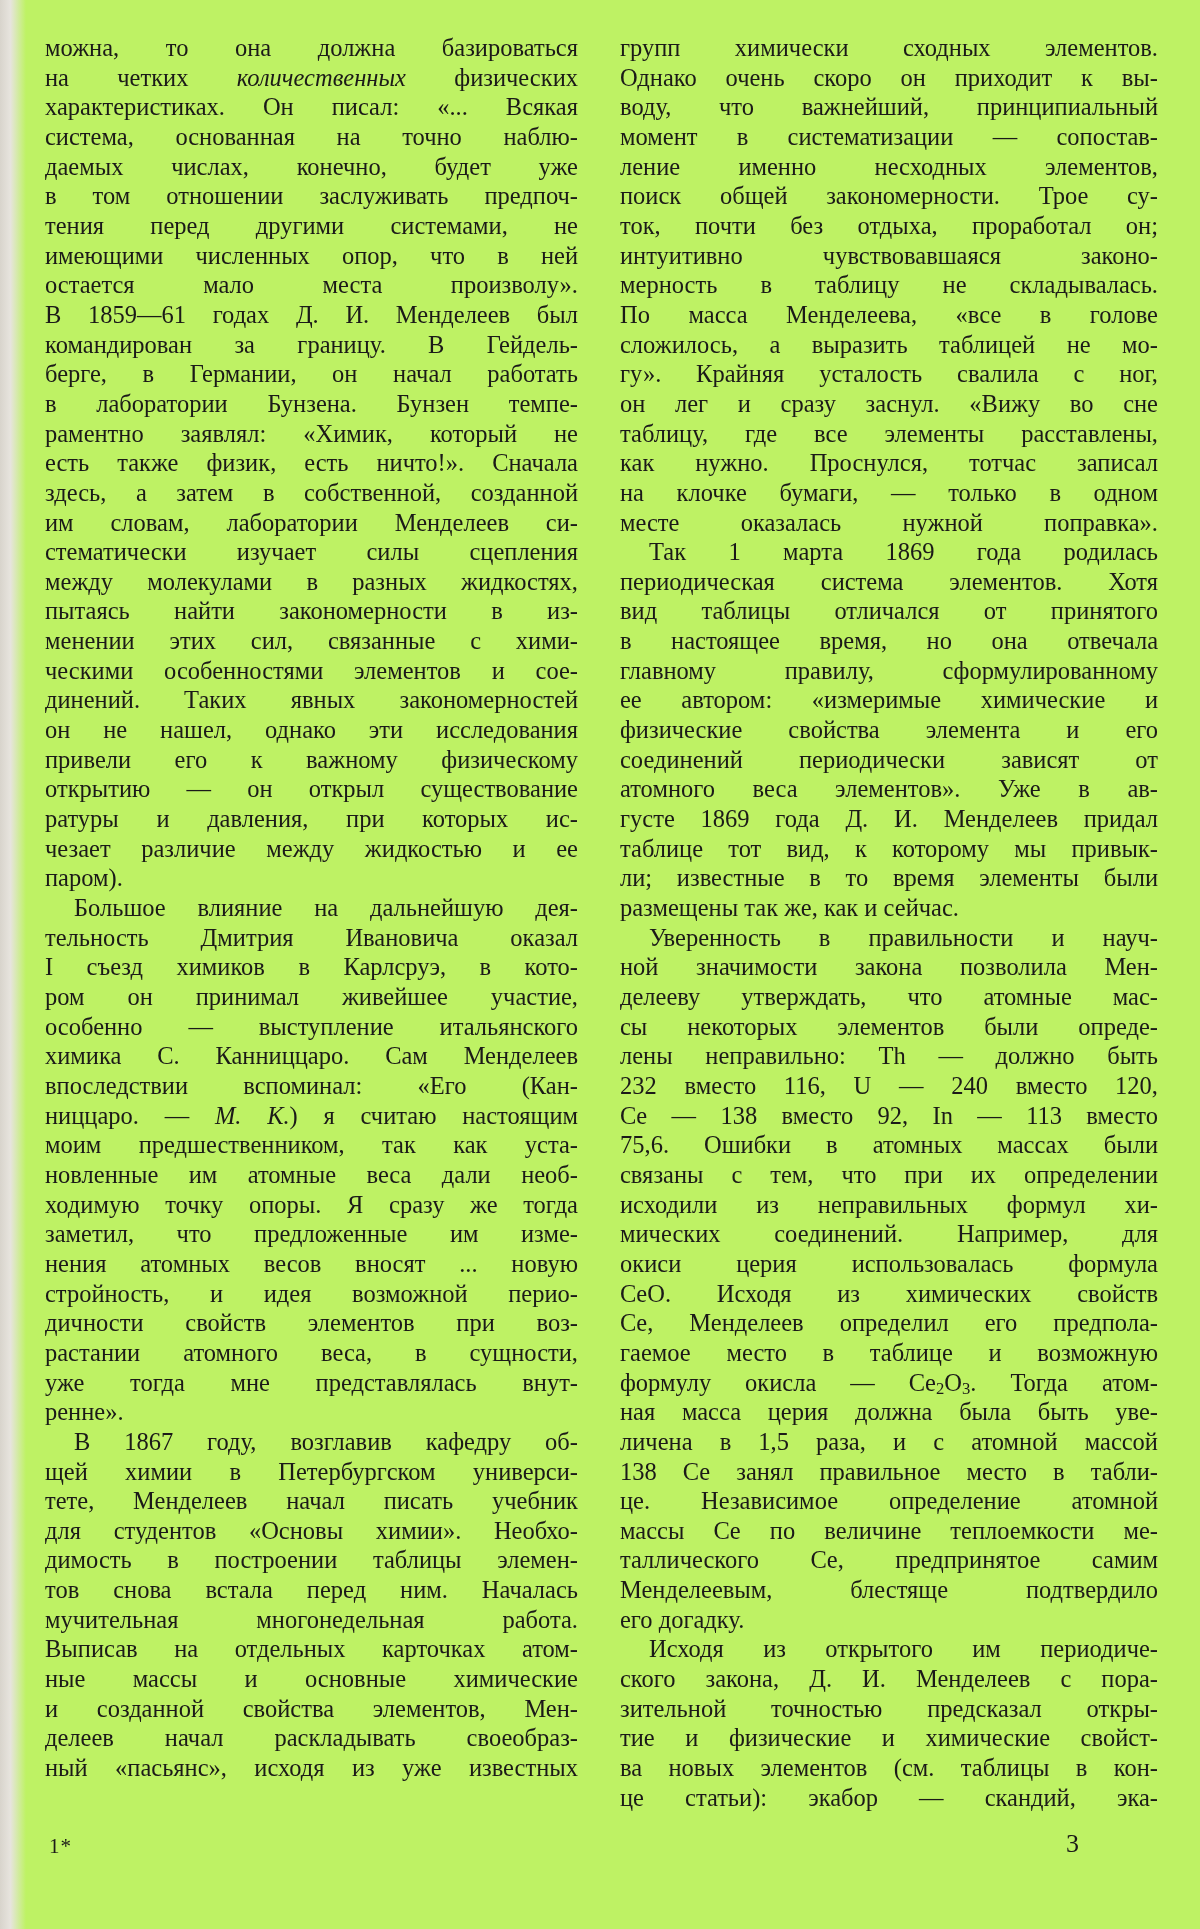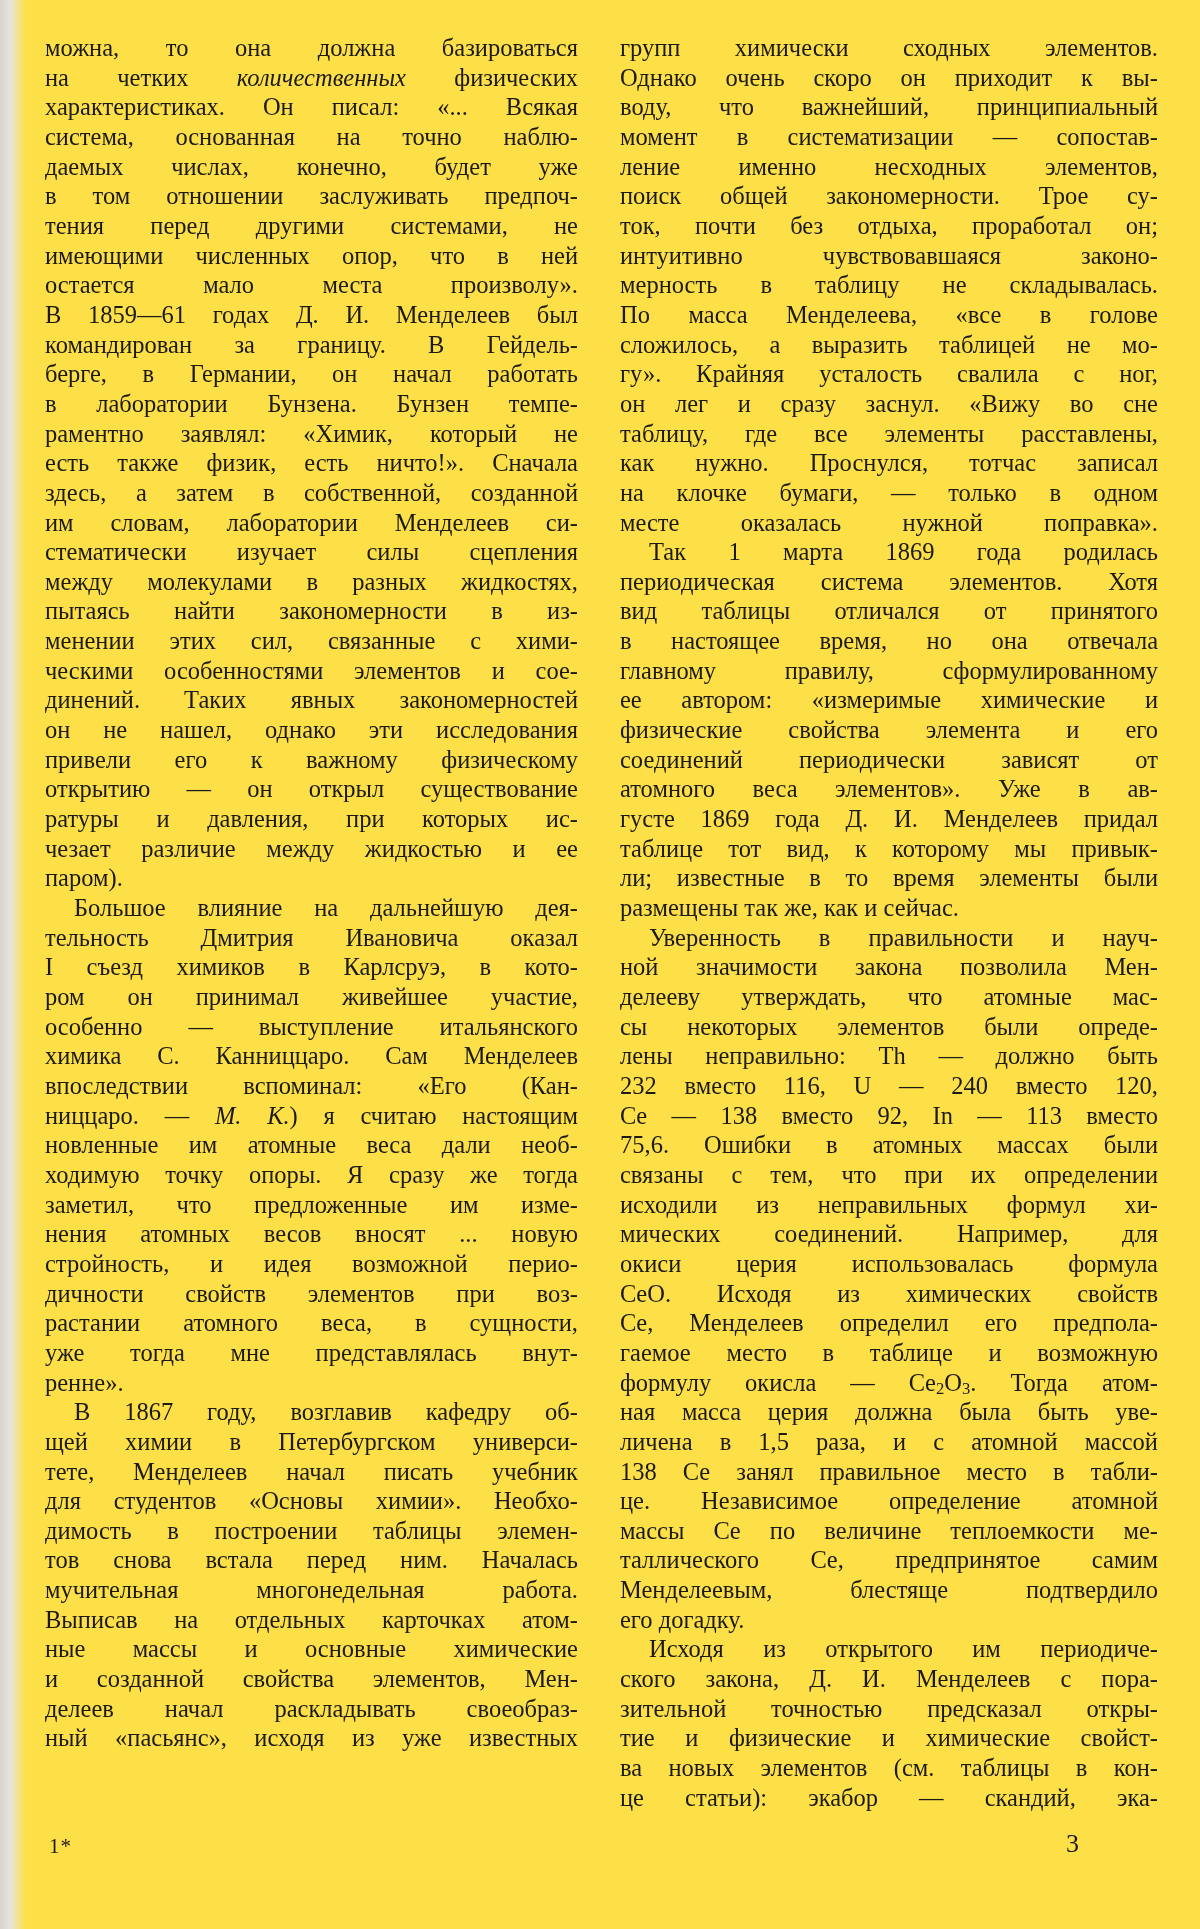--- a/index.html
+++ b/index.html
@@ -1,20 +1,20 @@
 <!DOCTYPE html>
 <html lang="ru"><head>
 <meta charset="utf-8">
 <style>
   html,body{margin:0;padding:0;}
   body{background:#888;}
   .page{
     position:relative;
     width:1200px;height:1929px;
-    background:#fde047;
+    background:#bef264;
     font-family:"Liberation Serif","DejaVu Serif",serif;
     color:#1b1a18;
     overflow:hidden;
   }
   
   .page::before{
     content:"";
     position:absolute;left:0;top:0;bottom:0;width:26px;
     background:linear-gradient(to right,#d8d4cc 0%,#e7e4de 40%,rgba(243,241,236,0) 100%);
     pointer-events:none;
@@ -82,20 +82,21 @@
       <div class="ln">чезает различие между жидкостью и ее</div>
       <div class="ln end">паром).</div>
       <div class="ln ind">Большое влияние на дальнейшую дея-</div>
       <div class="ln">тельность Дмитрия Ивановича оказал</div>
       <div class="ln">I съезд химиков в Карлсруэ, в кото-</div>
       <div class="ln">ром он принимал живейшее участие,</div>
       <div class="ln">особенно — выступление итальянского</div>
       <div class="ln">химика С. Канниццаро. Сам Менделеев</div>
       <div class="ln">впоследствии вспоминал: «Его (Кан-</div>
       <div class="ln">ниццаро. — <i>М. К.</i>) я считаю настоящим</div>
+      <div class="ln">моим предшественником, так как уста-</div>
       <div class="ln">новленные им атомные веса дали необ-</div>
       <div class="ln">ходимую точку опоры. Я сразу же тогда</div>
       <div class="ln">заметил, что предложенные им изме-</div>
       <div class="ln">нения атомных весов вносят ... новую</div>
       <div class="ln">стройность, и идея возможной перио-</div>
       <div class="ln">дичности свойств элементов при воз-</div>
       <div class="ln">растании атомного веса, в сущности,</div>
       <div class="ln">уже тогда мне представлялась внут-</div>
       <div class="ln end">ренне».</div>
       <div class="ln ind">В 1867 году, возглавив кафедру об-</div>

